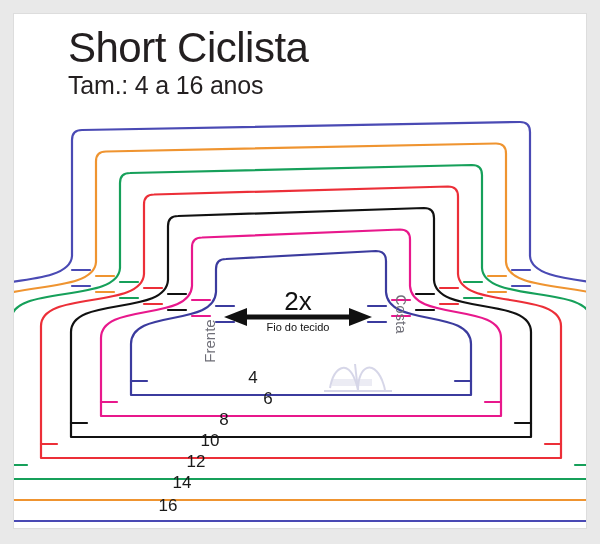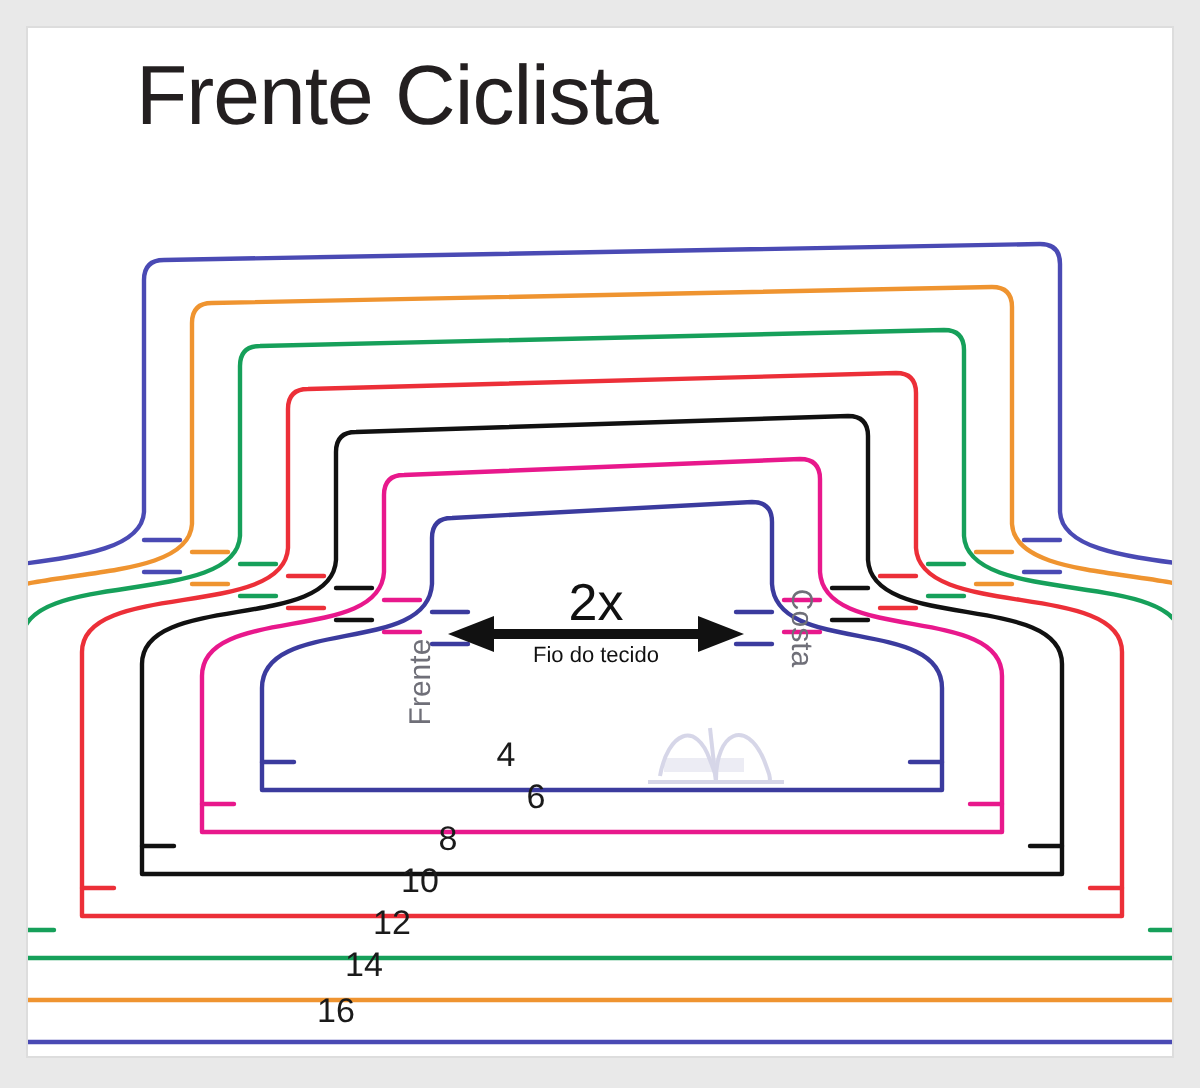--- a/index.html
+++ b/index.html
@@ -92,21 +92,22 @@
     opacity: 0.30;
   }
 </style>
 </head>
 <body>
 
 <div id="page">
   <div id="sheet">
 
     <div id="title-block">
-      <div id="pattern-title">Frente Ciclista</div>
+      <div id="pattern-title">Short Ciclista</div>
+      <div id="pattern-subtitle">Tam.: 4 a 16 anos</div>
     </div>
 
     <svg id="drawing" class="svg-layer" width="574" height="516" viewBox="0 0 574 516">
 
       <g id="outlines">
           <path d="M 117 381 L 117 330 C 117 294 200 314 202 278 L 202 255 Q 202 245 212 245 L 362 237 Q 372 237 372 247 L 372 278 C 374 314 457 294 457 330 L 457 381 Z" fill="none" stroke="#3b3b9e" stroke-width="2.2" stroke-linejoin="round" stroke-linecap="round"></path>
           <line x1="202" y1="292" x2="220" y2="292" stroke="#3b3b9e" stroke-width="2.2" stroke-linecap="round"></line>
           <line x1="372" y1="292" x2="354" y2="292" stroke="#3b3b9e" stroke-width="2.2" stroke-linecap="round"></line>
           <line x1="202" y1="308" x2="220" y2="308" stroke="#3b3b9e" stroke-width="2.2" stroke-linecap="round"></line>
           <line x1="372" y1="308" x2="354" y2="308" stroke="#3b3b9e" stroke-width="2.2" stroke-linecap="round"></line>

